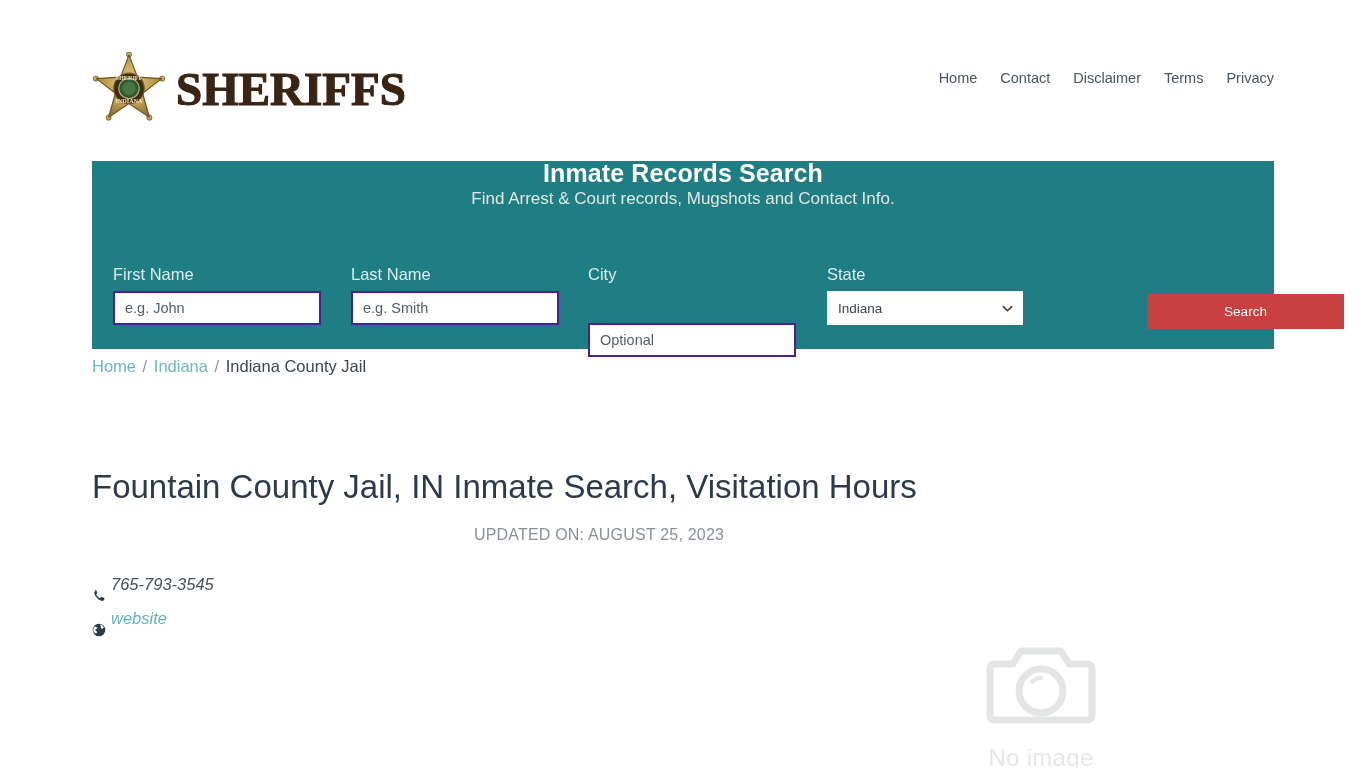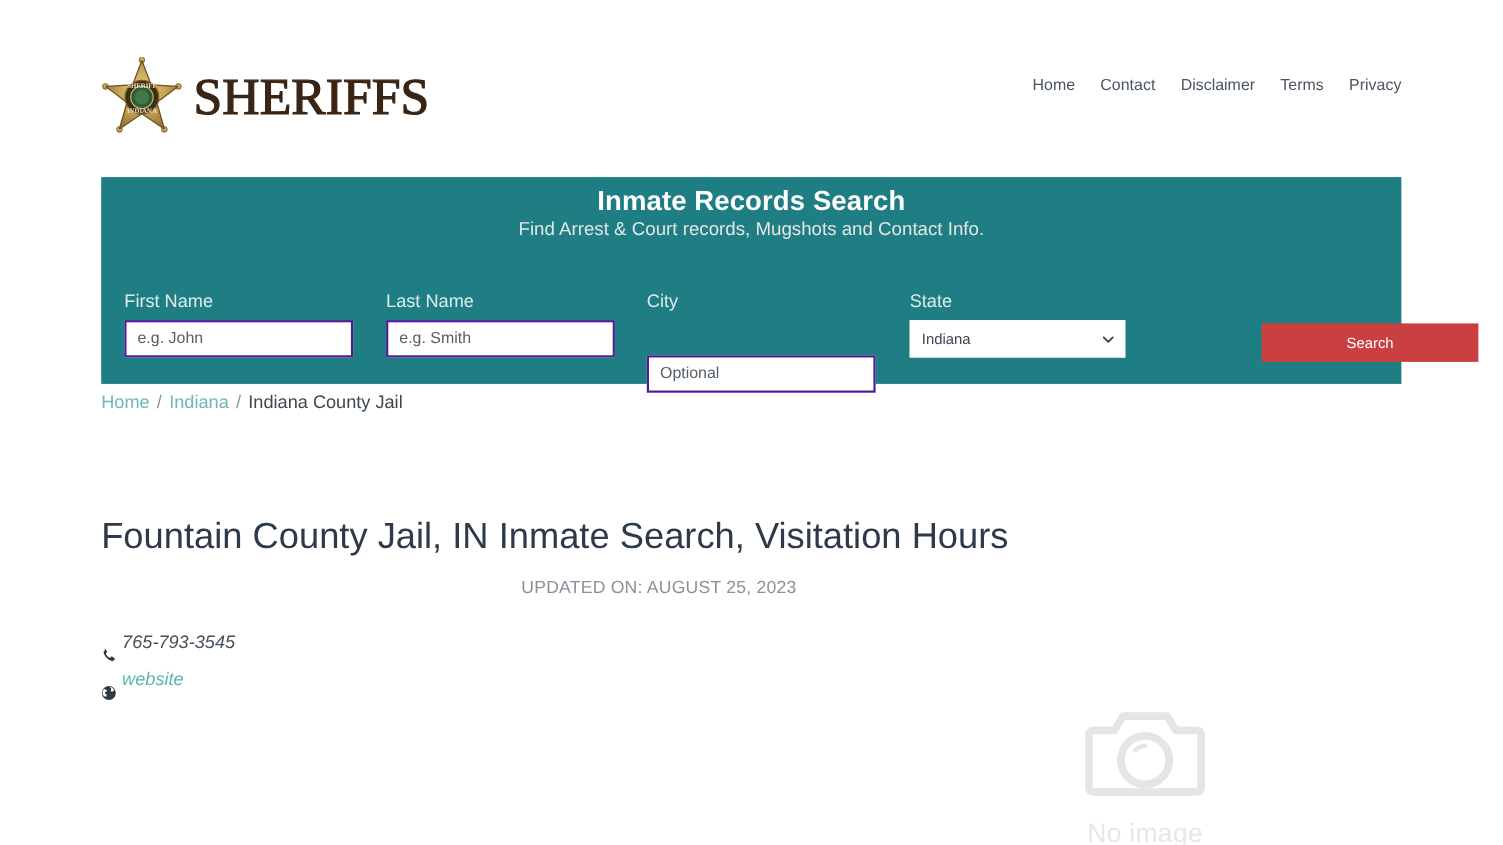--- a/index.html
+++ b/index.html
@@ -17,21 +17,21 @@
     position: absolute; left: 0; top: 0; width: 1366px; height: 155px;
     background: #fff;
   }
   .brand {
     position: absolute; left: 92px; top: 52px;
     display: flex; align-items: center; gap: 10px;
   }
   .star-badge { width: 74px; height: 70px; display: block; }
   .brand-word {
     font-family: "Liberation Serif", serif;
-    font-weight: 400;
+    font-weight: 700;
     font-size: 47px;
     letter-spacing: 0px;
     color: #3a2414;
     line-height: 1;
     position: relative; top: 2px;
     -webkit-text-stroke: 1.1px #3a2414;
   }
 
   .nav {
     position: absolute; right: 92px; top: 68px;
@@ -49,21 +49,20 @@
     position: absolute; left: 92px; top: 161px;
     width: 1182px; height: 188px;
     background: #1f7e83;
   }
   .sb-title {
     text-align: center;
     color: #ffffff;
     font-size: 25px;
     font-weight: 700;
     line-height: 1;
-    padding-top: 10px;
     letter-spacing: 0.1px;
   }
   .sb-sub {
     text-align: center;
     color: #e5e5e5;
     font-size: 17px;
     font-weight: 400;
     margin-top: 4px;
     line-height: 1;
   }

